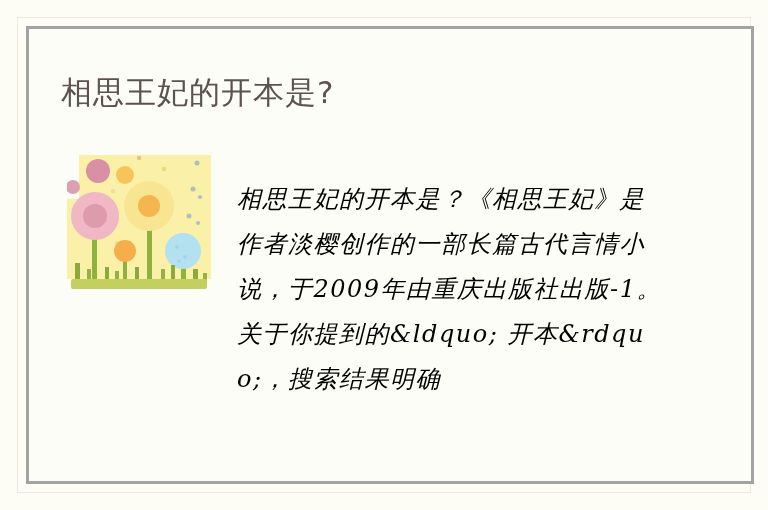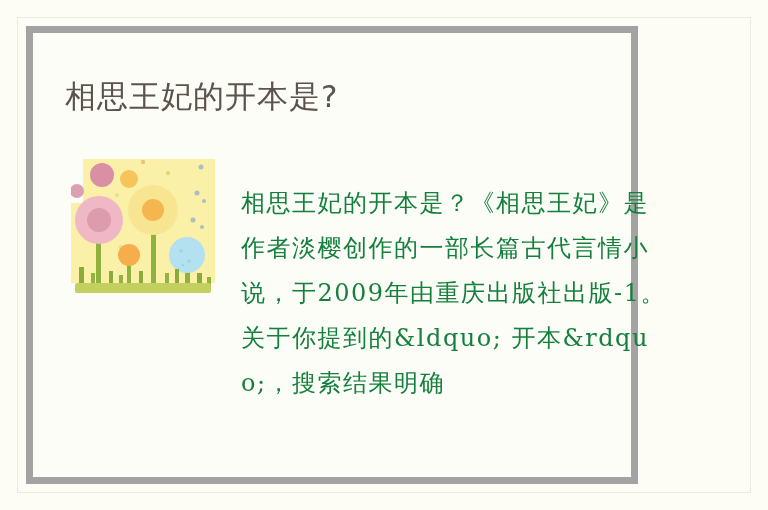--- a/index.html
+++ b/index.html
@@ -30,23 +30,23 @@
     width: 734px;
     height: 476px;
     border: 1px solid #efe7e4;
     background: #fdfdf6;
   }
 
   #inner-frame {
     position: absolute;
     left: 26px;
     top: 26px;
-    width: 612px;
+    width: 728px;
     height: 458px;
-    border: 7px solid #a3a3a3;
+    border: 3px solid #a3a3a3;
     background: #fdfdf8;
   }
 
   
   #article-title {
     position: absolute;
     left: 32px;
     top: 43px;
     font-size: 31px;
     line-height: 40px;
@@ -85,22 +85,23 @@
 
   
   #body-text {
     position: absolute;
     left: 208px;
     top: 148px;
     width: 432px;
     font-family: "DejaVu Serif", "Liberation Serif", serif;
     font-size: 24px;
     line-height: 45px;
-    color: #15803d;
+    color: #000000;
     letter-spacing: 1.5px;
+    font-style: italic;
     word-break: break-all;
     white-space: pre-wrap;
   }
 </style>
 </head>
 <body>
 
 <div id="page">
 
   <div id="outer-frame"></div>

